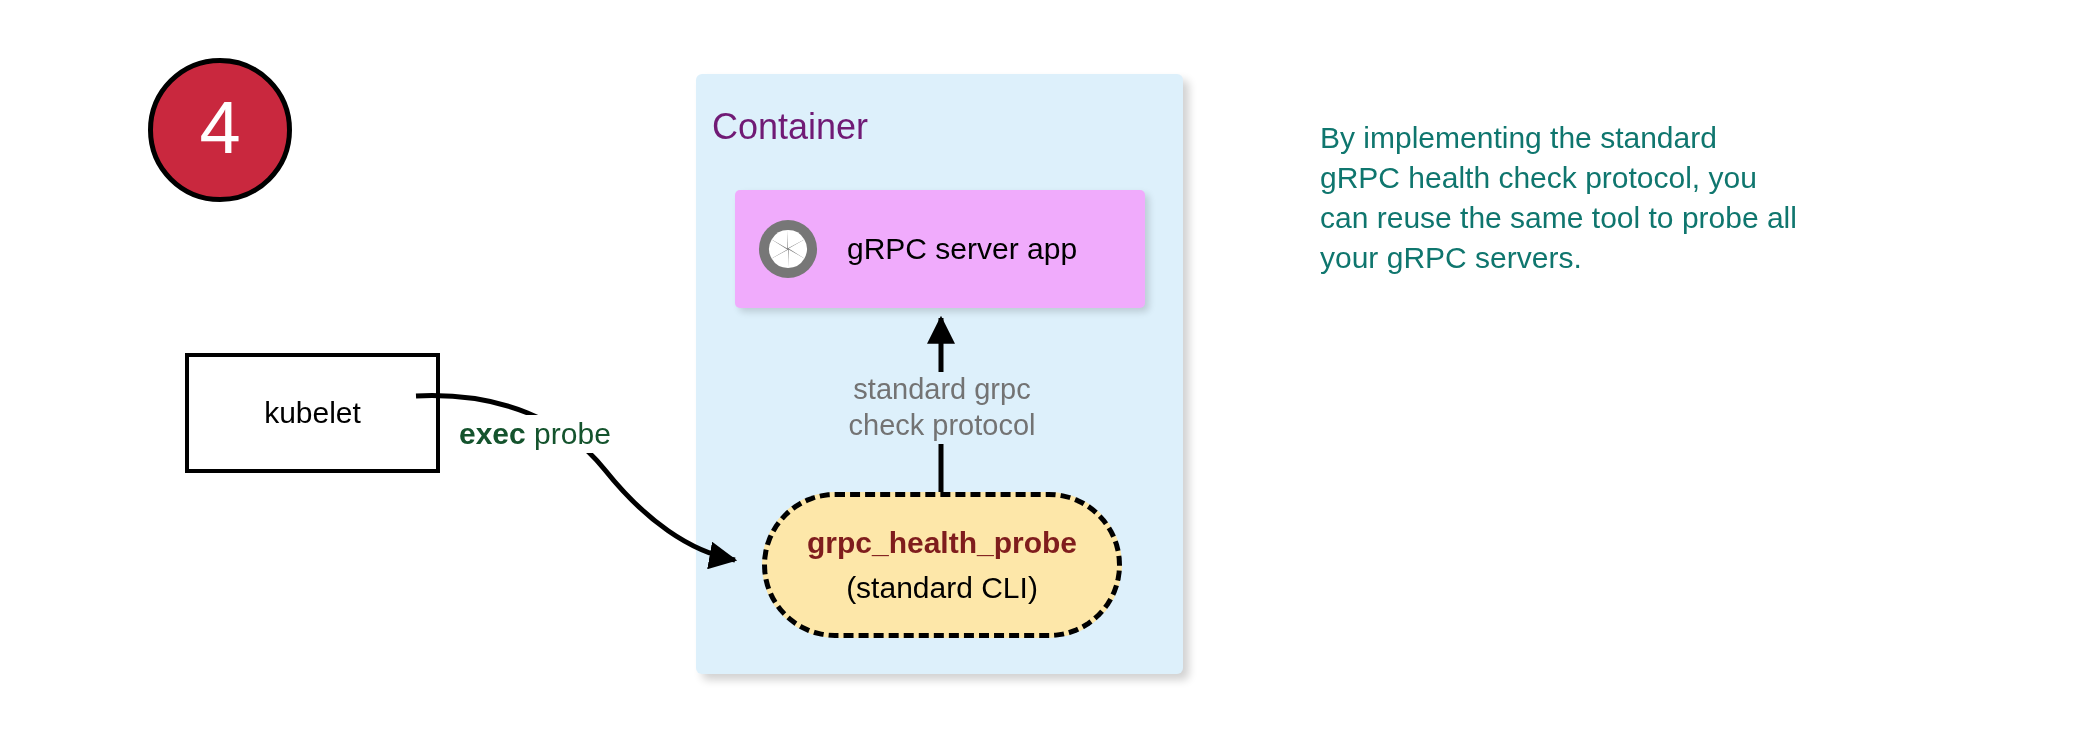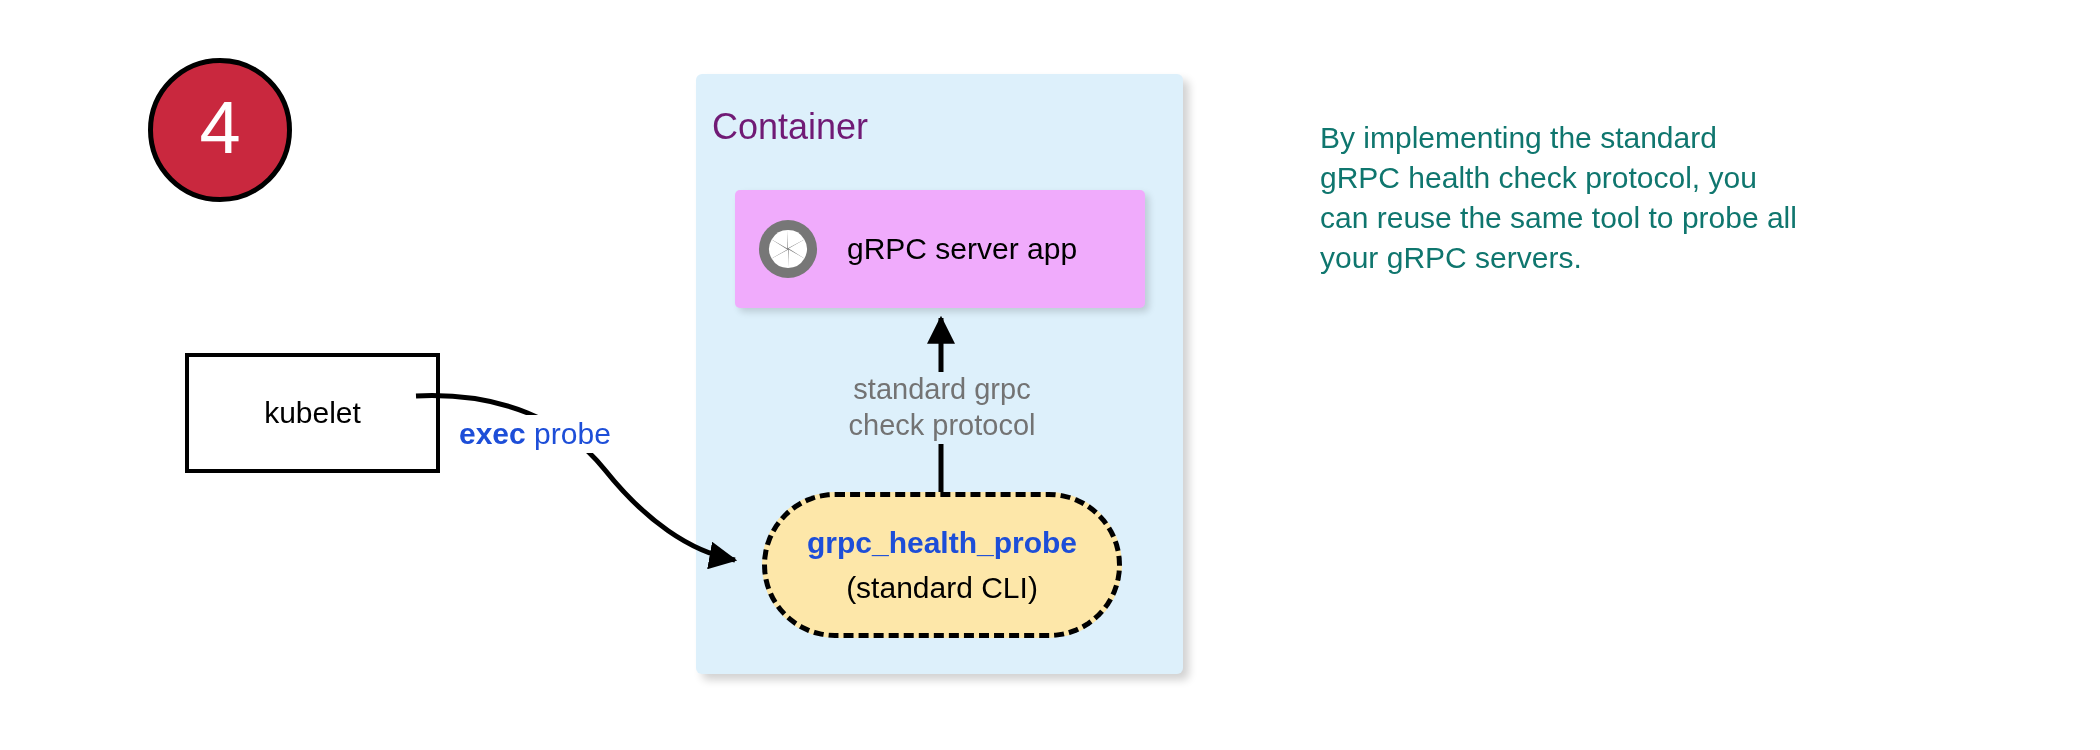--- a/index.html
+++ b/index.html
@@ -123,41 +123,41 @@
     border-radius: 73px;
     box-sizing: border-box;
     display: flex;
     flex-direction: column;
     align-items: center;
     justify-content: center;
   }
   .probe-pill-title {
     font-size: 30px;
     font-weight: bold;
-    color: #1d4ed8;
+    color: #7f1d1d;
     line-height: 1.18;
     white-space: nowrap;
     text-align: right;
   }
   .probe-pill-sub {
     font-size: 30px;
     font-weight: 400;
     color: #000000;
     line-height: 1.18;
     white-space: nowrap;
     margin-top: 10px;
   }
 
   
   .exec-probe-label {
     position: absolute;
     left: 455px;
     top: 415px;
     font-size: 30px;
-    color: #1d4ed8;
+    color: #14532d;
     white-space: nowrap;
     background: #ffffff;
     padding: 2px 4px;
   }
   .exec-probe-label b { font-weight: bold; }
 
   .protocol-label {
     position: absolute;
     left: 827px;
     top: 372px;

